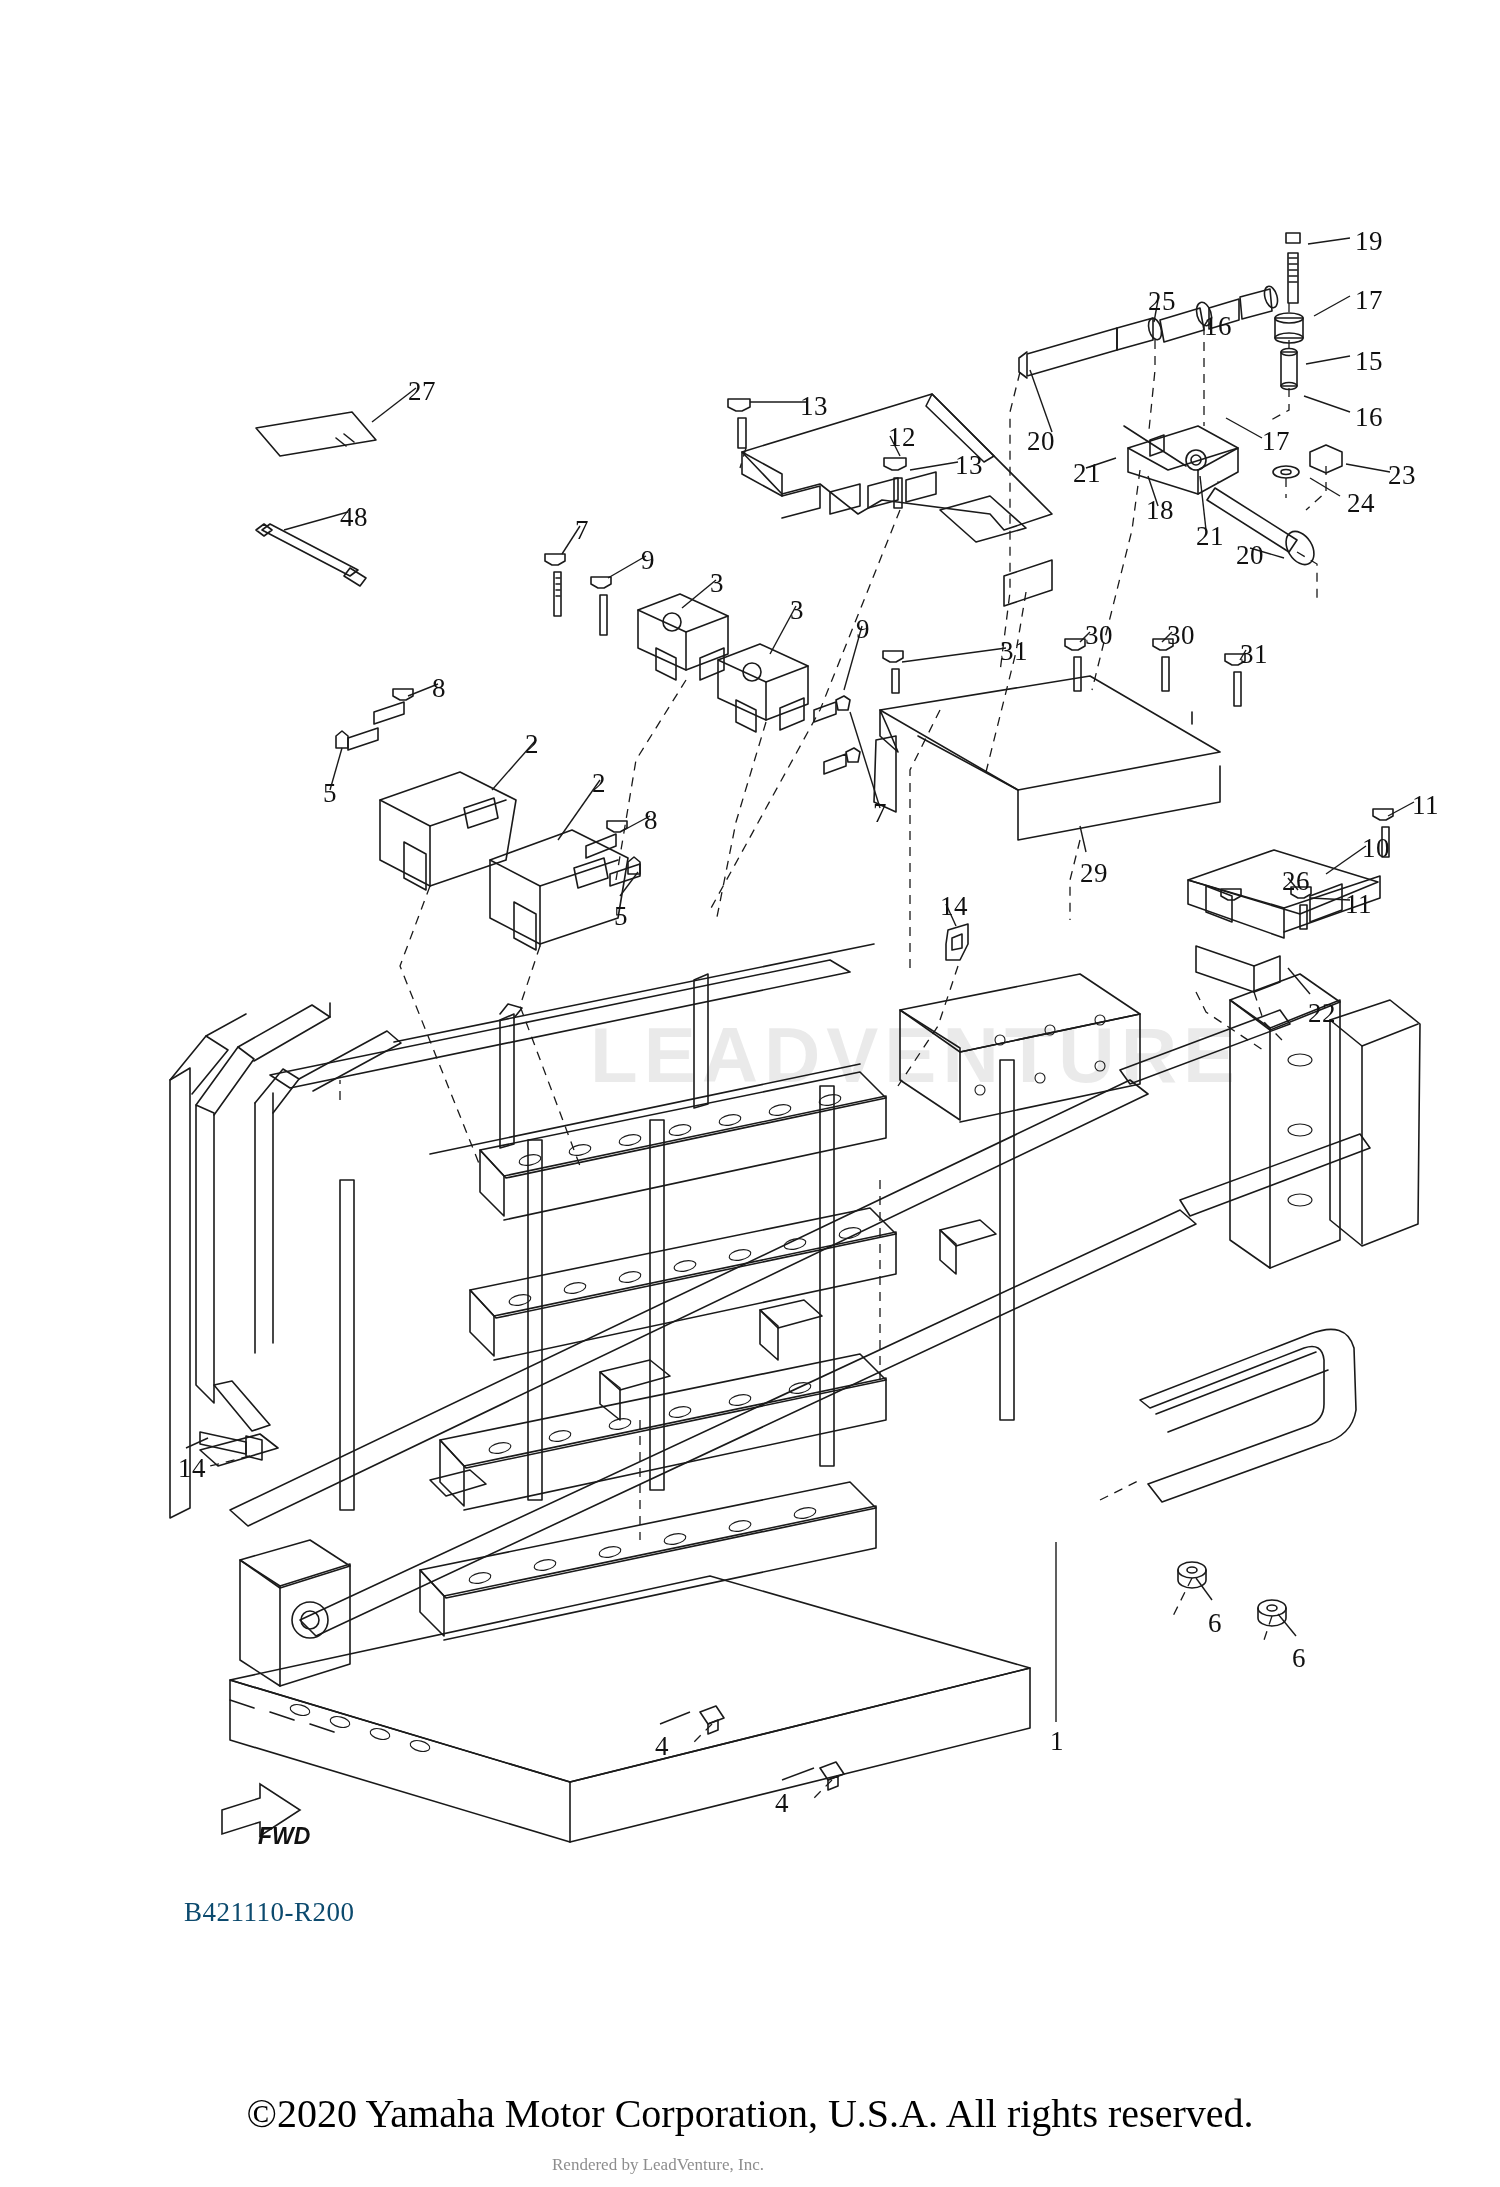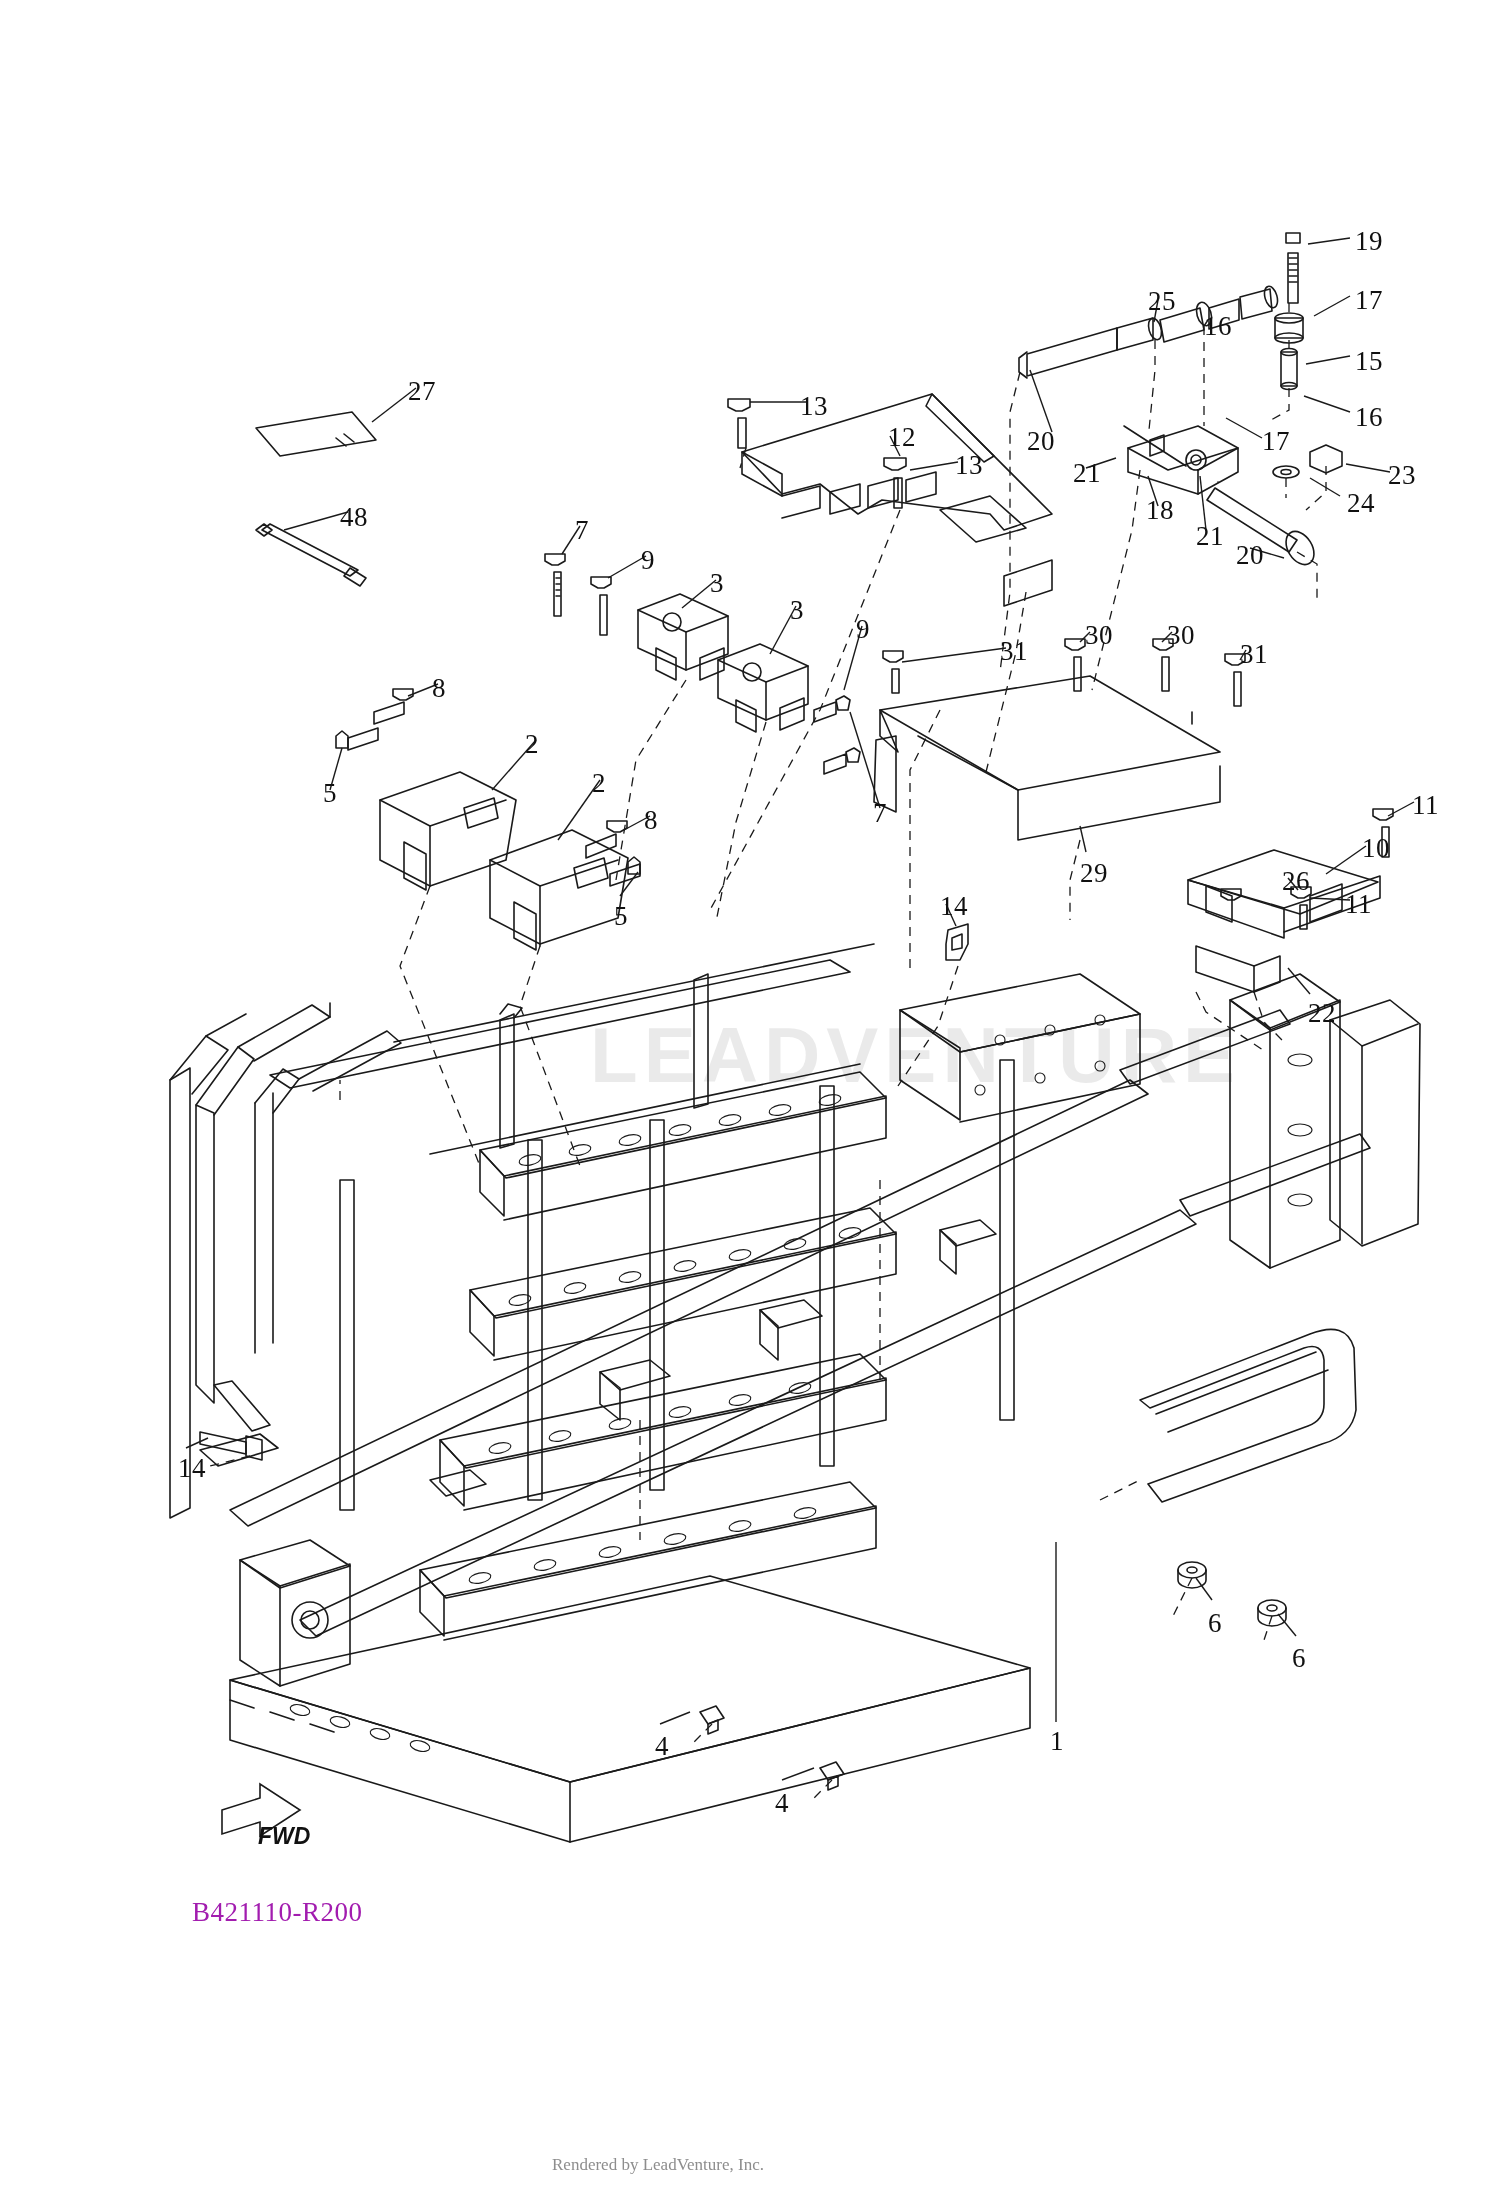--- a/index.html
+++ b/index.html
@@ -30,25 +30,25 @@
     position: absolute;
     font-family: "Liberation Serif", serif;
     font-size: 27px;
     color: #111111;
     line-height: 1;
     white-space: nowrap;
     letter-spacing: 0.5px;
   }
   .partcode {
     position: absolute;
-    left: 192px;
+    left: 184px;
     top: 1897px;
     font-family: "Liberation Serif", serif;
     font-size: 27px;
-    color: #a21caf;
+    color: #0c4a6e;
     letter-spacing: 0.5px;
   }
   .fwd-label {
     position: absolute;
     left: 258px;
     top: 1823px;
     font-family: "Liberation Sans", sans-serif;
     font-size: 23px;
     font-weight: bold;
     font-style: italic;
@@ -527,15 +527,16 @@
     <div class="callout" style="left:1292px; top:1645px;">6</div>
     <div class="callout" style="left:1050px; top:1728px;">1</div>
     <div class="callout" style="left:655px; top:1733px;">4</div>
     <div class="callout" style="left:775px; top:1790px;">4</div>
   </div>
 
   <div class="fwd-label">FWD</div>
 
   <div class="partcode">B421110-R200</div>
 
+  <div class="copyright">©2020 Yamaha Motor Corporation, U.S.A. All rights reserved.</div>
   <div class="rendered-by">Rendered by LeadVenture, Inc.</div>
 
 </div>
 
 </body></html>

